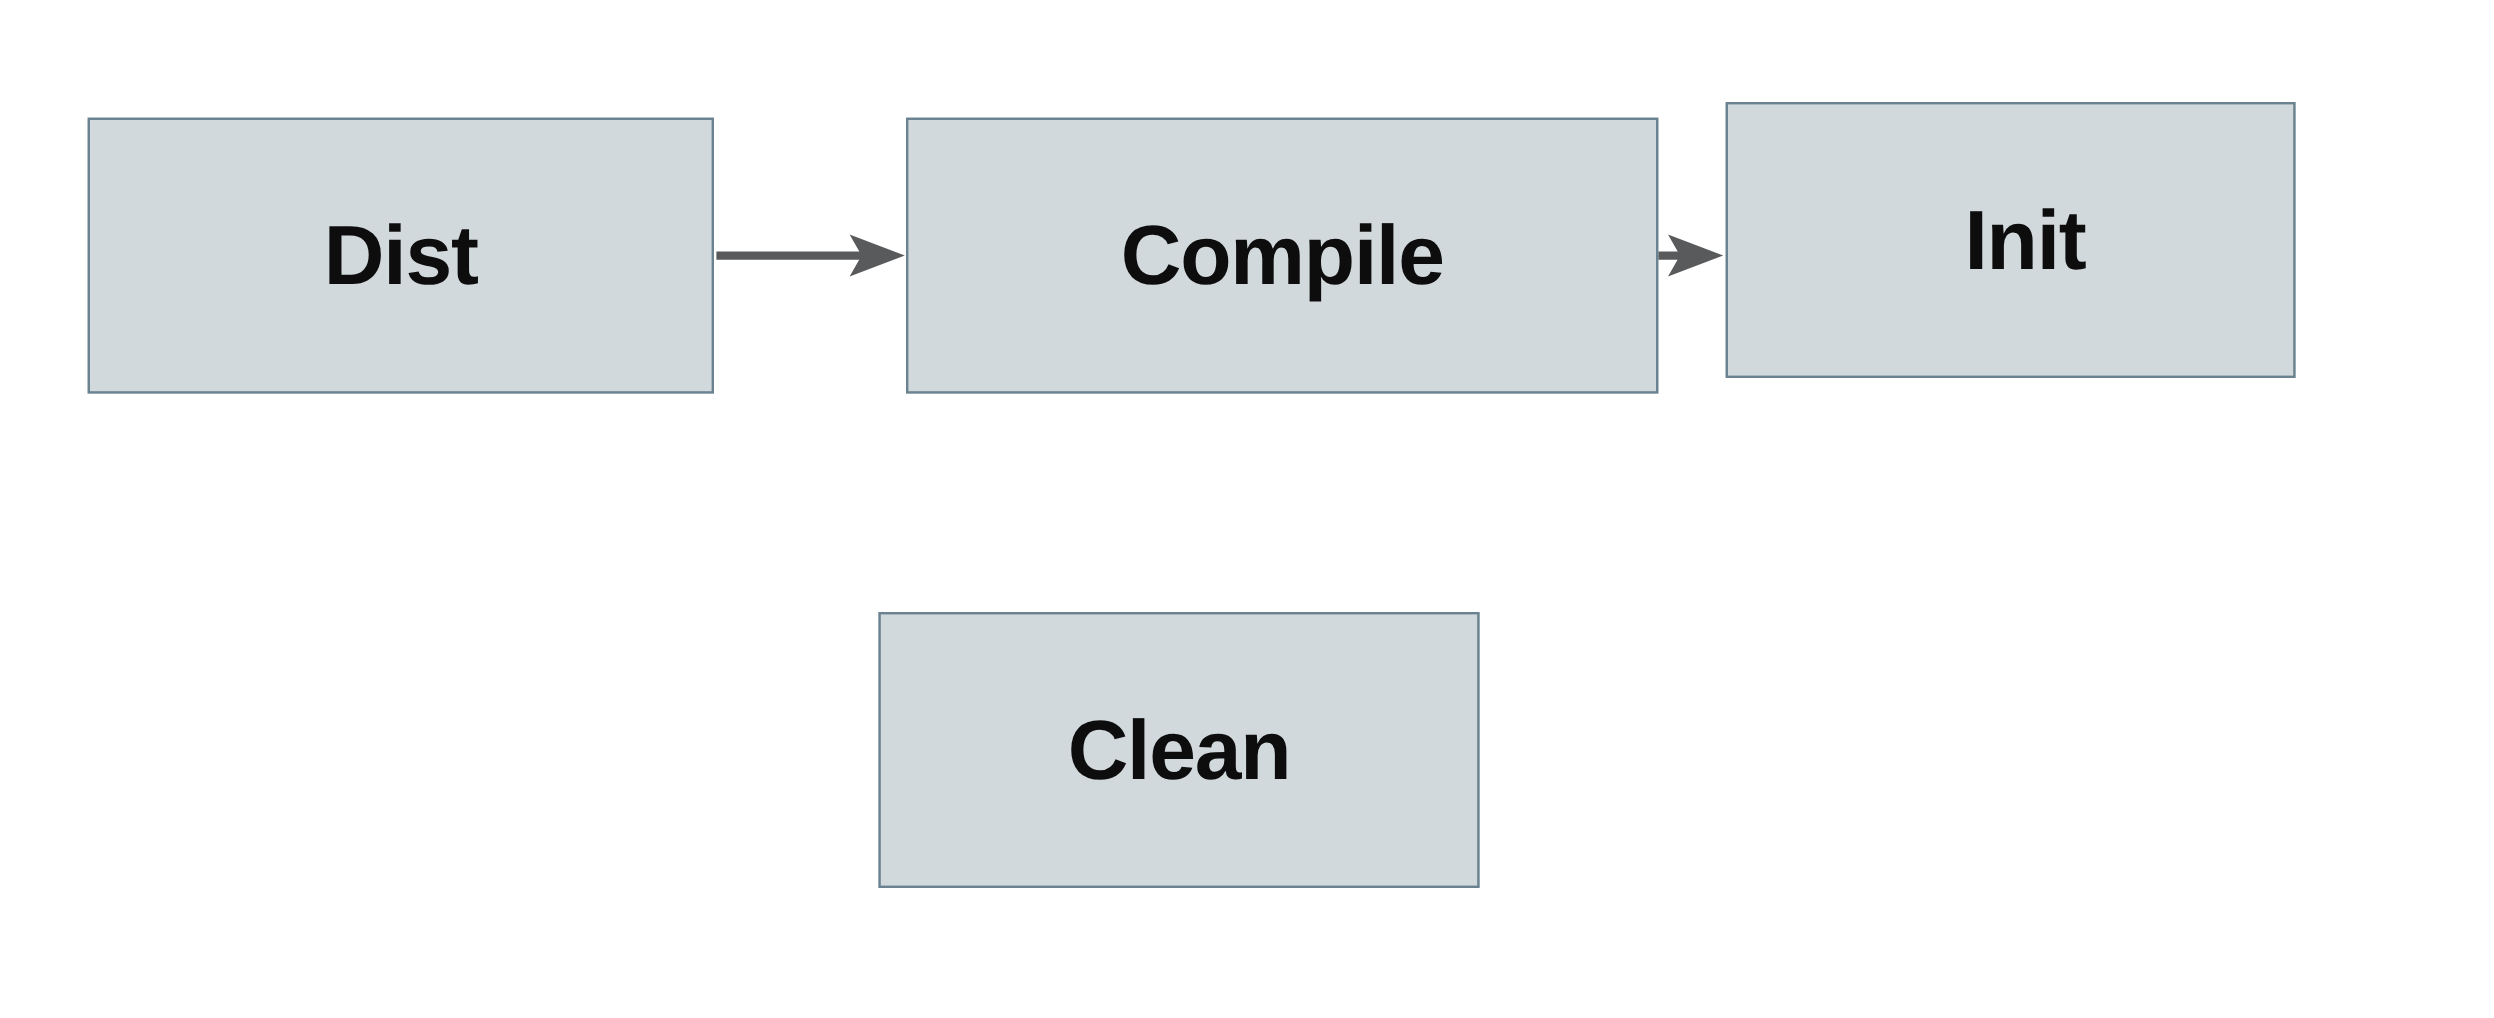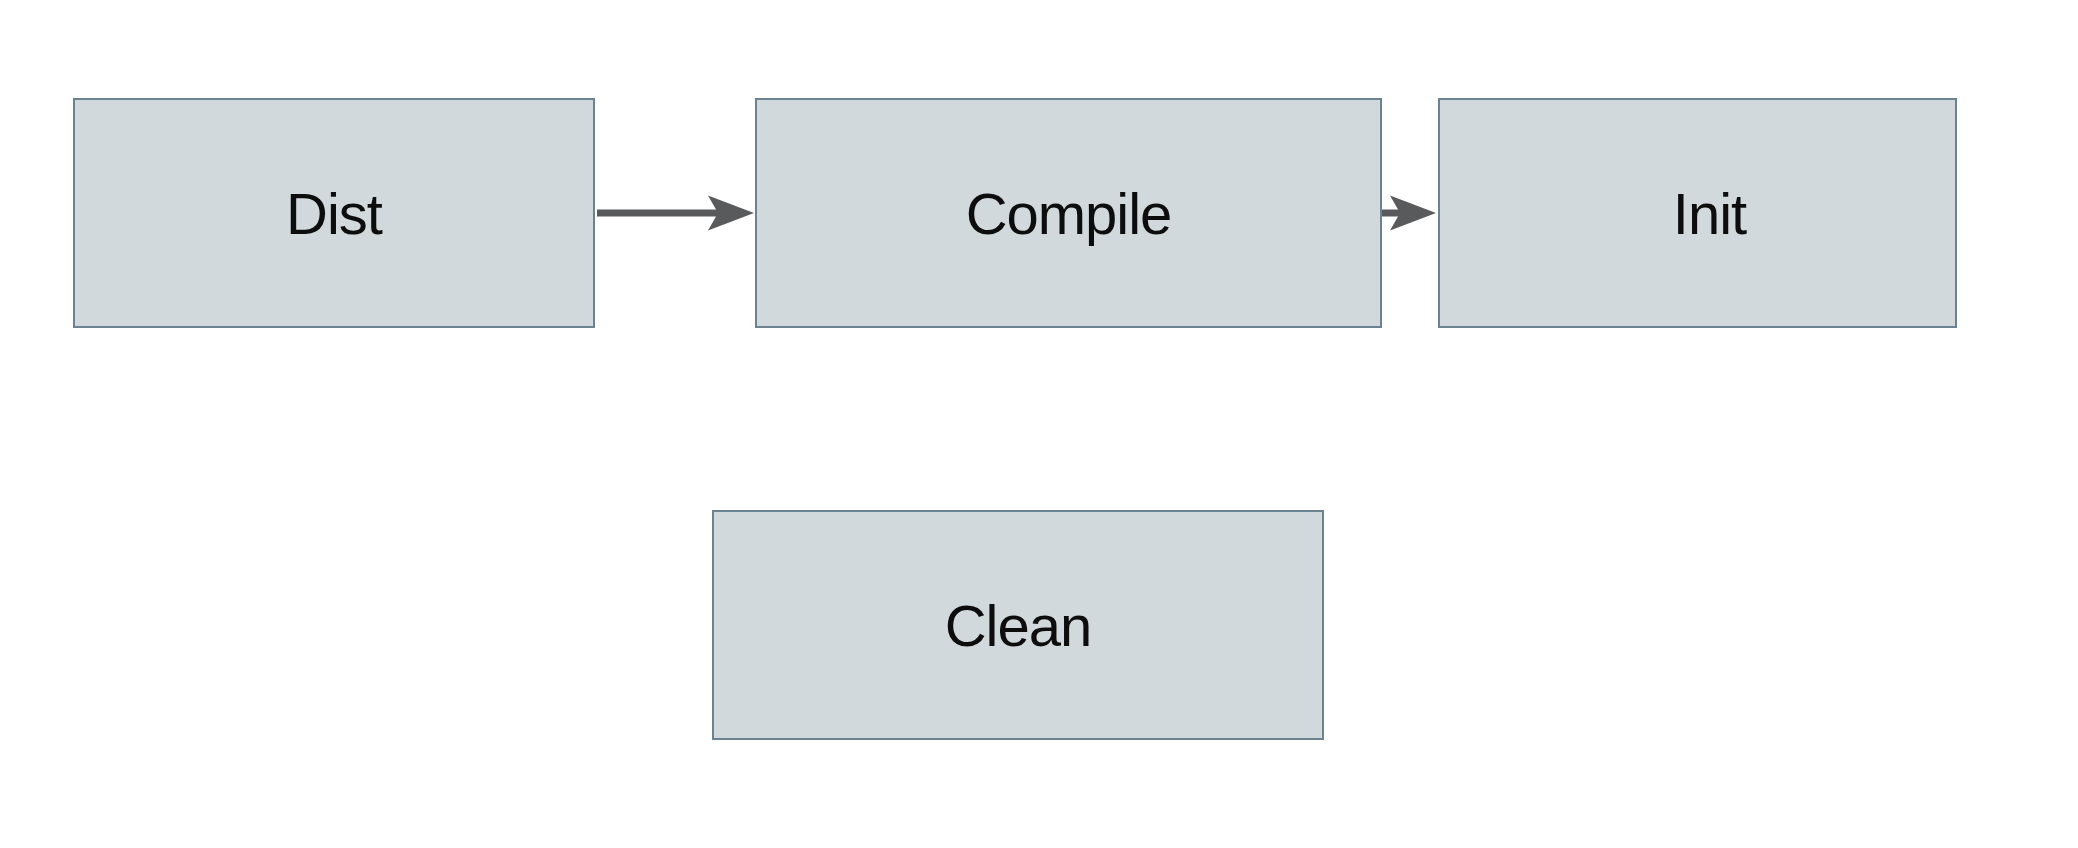--- a/index.html
+++ b/index.html
@@ -39,30 +39,30 @@
   .node {
     position: absolute;
     width: 522px; height: 230px;
     background: var(--node-fill);
     border: 2.5px solid var(--node-border);
     display: flex;
     align-items: center;
     justify-content: center;
   }
   .node-label {
-    font-size: 58px;
-    font-weight: 400;
+    font-size: 70px;
+    font-weight: 700;
     letter-spacing: -1px;
     color: var(--label-text);
     white-space: nowrap;
   }
   #node-dist    { left: 73px;   top: 98px;  }
   #node-compile { left: 755px;  top: 98px;  width: 627px; }
-  #node-init    { left: 1438px; top: 98px;  width: 519px; padding-left: 24px; }
-  #node-clean   { left: 712px;  top: 510px; width: 612px; }
+  #node-init    { left: 1438px; top: 85px;  width: 475px; padding-left: 24px; }
+  #node-clean   { left: 732px;  top: 510px; width: 501px; }
 </style>
 </head>
 <body>
 
 <div class="canvas">
 
   <svg class="edge-layer" viewBox="0 0 2078 848" xmlns="http://www.w3.org/2000/svg">
     <g>
       <line class="edge-line" x1="597" y1="213" x2="719" y2="213"></line>
       <polygon class="edge-head" points="754,213 708,195.5 718,213 708,230.5"></polygon>

